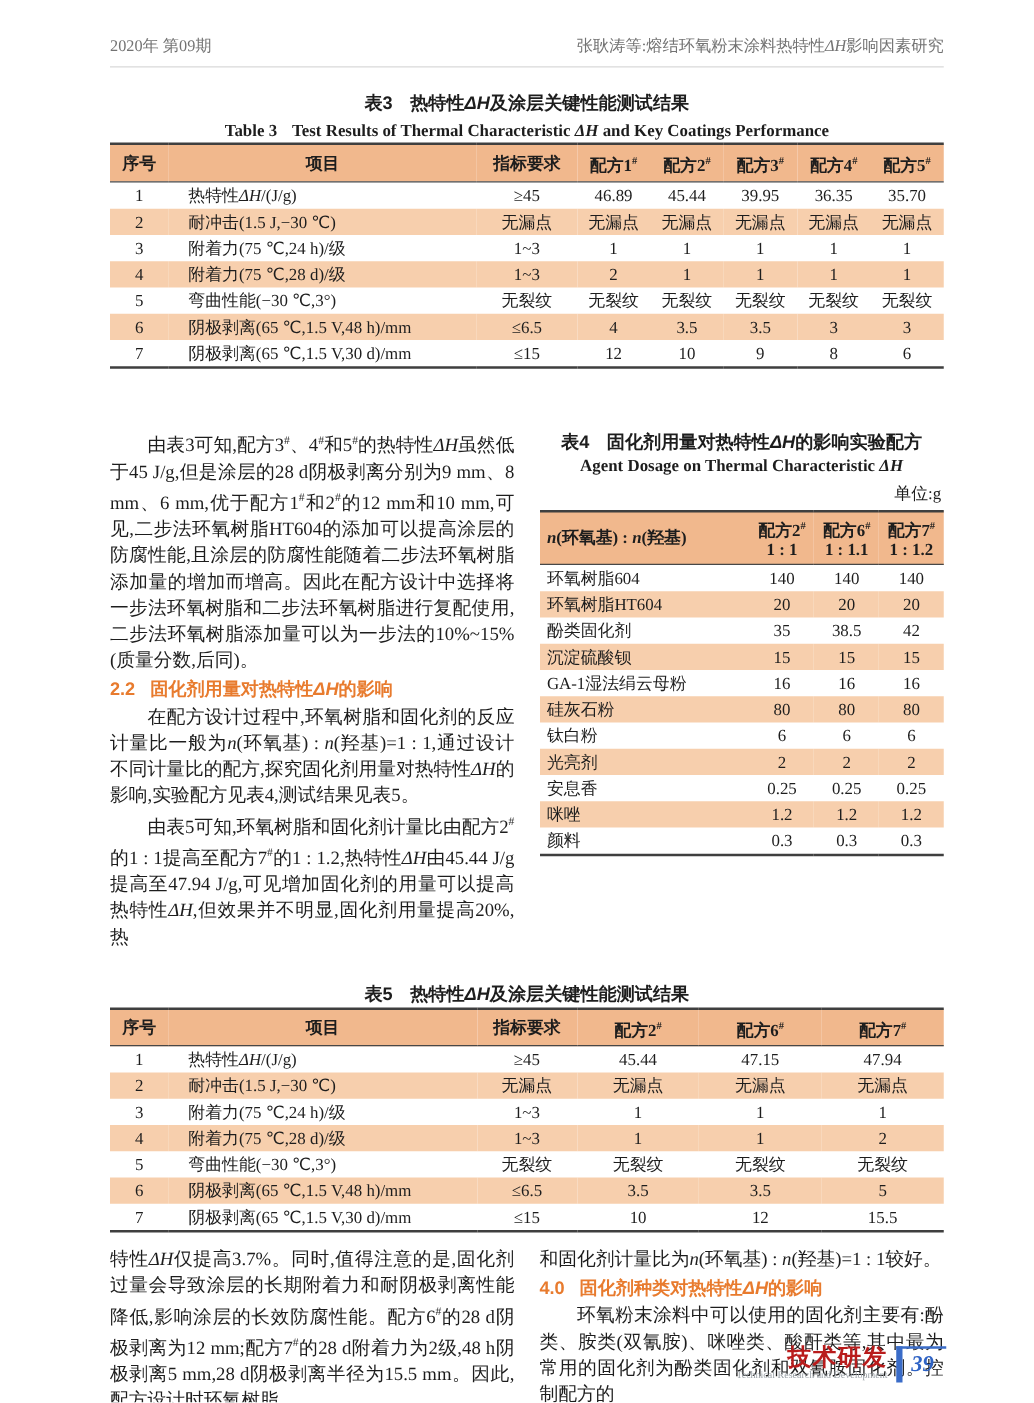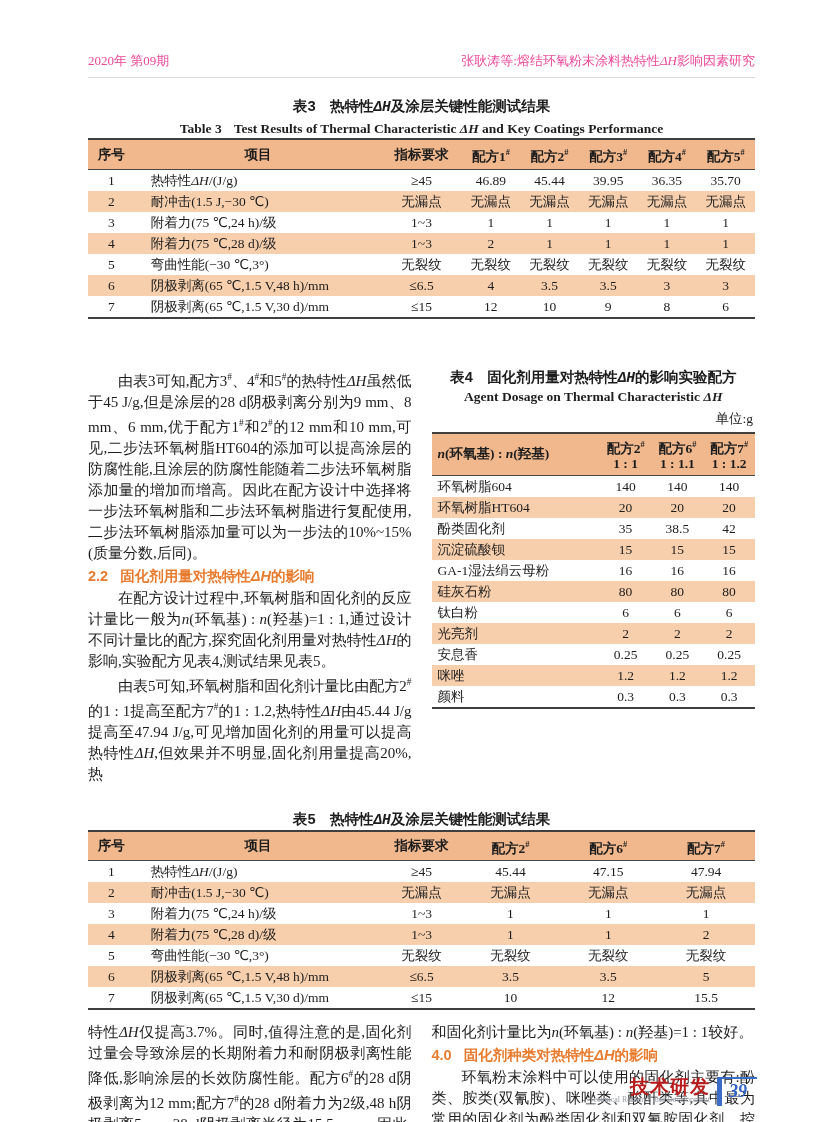--- a/index.html
+++ b/index.html
@@ -2,27 +2,27 @@
 <html><head>
 <meta charset="utf-8">
 <style>
   html,body{margin:0;padding:0;background:#ffffff;}
   body{width:827px;height:1122px;font-family:"Liberation Serif","DejaVu Sans",serif;color:#1d1d1d;}
   .page{position:relative;width:827px;height:1122px;overflow:hidden;background:#fff;}
   .content{width:667px;margin-left:88px;}
 
   
   .page-header{display:flex;justify-content:space-between;align-items:flex-end;
-    padding-top:52px;padding-bottom:7px;border-bottom:1px solid #d9d9d9;
-    color:#ec4899;font-size:13px;}
+    padding-top:28px;padding-bottom:7px;border-bottom:1px solid #d9d9d9;
+    color:#737373;font-size:13px;}
   .page-header i{font-family:"Liberation Serif",serif;}
 
   
   .tbl-block{margin-top:20px;}
-  .tbl-title-cn{text-align:center;font-family:Liberation Mono, monospace;
+  .tbl-title-cn{text-align:center;font-family:Liberation Sans, sans-serif;
     font-weight:bold;font-size:14.5px;line-height:19px;}
   .tbl-title-en{text-align:center;font-weight:bold;font-size:13.5px;line-height:18px;margin-top:3px;}
   .tlabel{margin-right:14px;}
   .tlabel-en{margin-right:12px;}
 
   
   .dtable{width:100%;border-collapse:collapse;font-size:13.5px;margin-top:0;
     border-top:2px solid #3f3f3f;border-bottom:2px solid #3f3f3f;}
   .dtable th{background:#f1b88d;font-weight:bold;border-bottom:1px solid #474747;
     padding:4px 2px;text-align:center;line-height:17px;}

